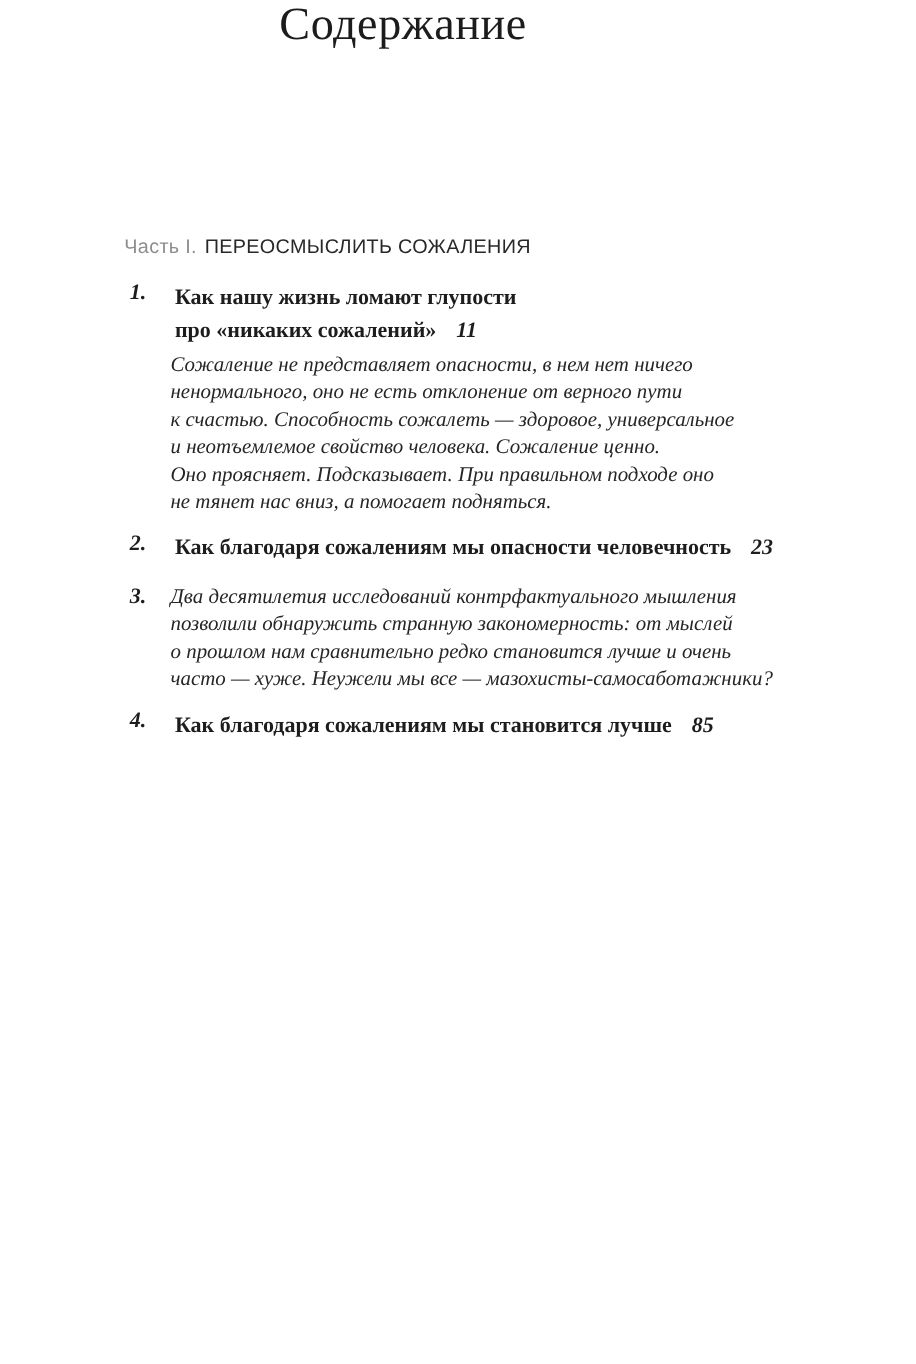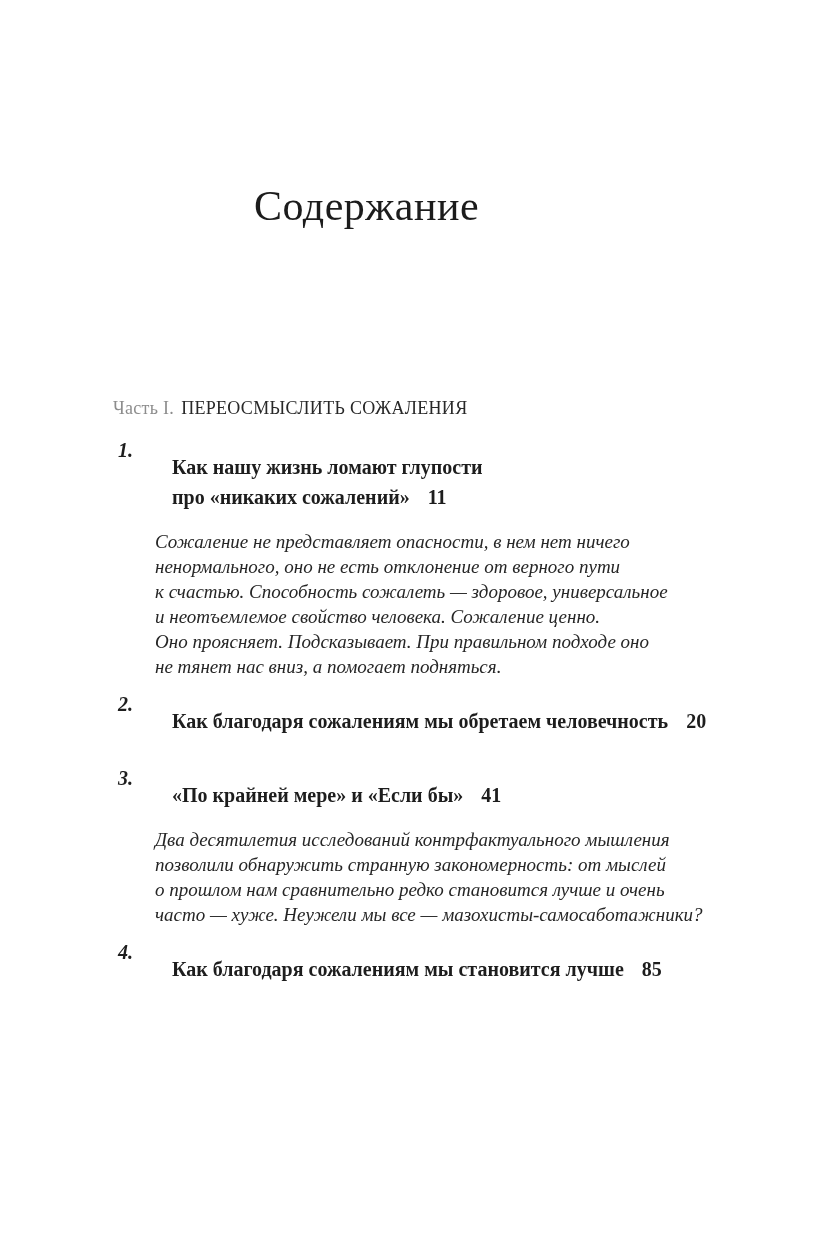--- a/index.html
+++ b/index.html
@@ -11,37 +11,36 @@
     width: 833px;
     height: 1240px;
     font-family: "Liberation Serif", serif;
     color: #1d1d1d;
     overflow: hidden;
   }
   .page {
     box-sizing: border-box;
     width: 733px;
     height: 1240px;
-    padding-top: 184px;
   }
   .book-title {
     margin: 0;
     font-size: 42px;
     line-height: 44px;
     font-weight: 400;
     text-align: center;
     letter-spacing: 0.5px;
     color: #1c1c1c;
   }
   .toc {
     margin: 169px 70px 0 113px;
     width: 650px;
   }
   .part-heading {
-    font-family: Liberation Serif, serif;
+    font-family: Liberation Sans, sans-serif;
     font-size: 18px;
     line-height: 22px;
     letter-spacing: 0.3px;
     margin-bottom: 16px;
     white-space: nowrap;
   }
   .part-label {
     color: #8d8d8d;
     margin-right: 7px;
   }
@@ -61,30 +60,31 @@
     line-height: 30px;
     font-weight: bold;
     font-style: italic;
     color: #1d1d1d;
   }
   .chapter-content {
     flex: 1;
     min-width: 0;
   }
   .chapter-title-row {
-    margin: 17px;
+    margin: 4px;
     font-size: 20px;
     line-height: 30px;
     font-weight: bold;
     color: #1d1d1d;
   }
   .chapter-title {
     white-space: pre-line;
   }
   .chapter-page {
+    font-style: italic;
     font-weight: 600;
     margin-left: 18px;
   }
   .chapter-desc {
     margin: 3px 0 0 0;
     font-style: italic;
     font-size: 19px;
     line-height: 25px;
     color: #262626;
     white-space: pre-line;
@@ -113,28 +113,27 @@
 к счастью. Способность сожалеть — здоровое, универсальное
 и неотъемлемое свойство человека. Сожаление ценно.
 Оно проясняет. Подсказывает. При правильном подходе оно
 не тянет нас вниз, а помогает подняться.</p>
       </div>
     </div>
 
     <div class="chapter">
       <div class="chapter-num">2.</div>
       <div class="chapter-content">
-        <h3 class="chapter-title-row"><span class="chapter-title">Как благодаря сожалениям мы обретаем человечность</span><span class="chapter-page">20</span></h3>
+        <h3 class="chapter-title-row"><span class="chapter-title">Как благодаря сожалениям мы опасности человечность</span><span class="chapter-page">23</span></h3>
       </div>
     </div>
 
     <div class="chapter">
       <div class="chapter-num">3.</div>
       <div class="chapter-content">
-        <h3 class="chapter-title-row"><span class="chapter-title">«По крайней мере» и «Если бы»</span><span class="chapter-page">41</span></h3>
         <p class="chapter-desc">Два десятилетия исследований контрфактуального мышления
 позволили обнаружить странную закономерность: от мыслей
 о прошлом нам сравнительно редко становится лучше и очень
 часто — хуже. Неужели мы все — мазохисты-самосаботажники?</p>
       </div>
     </div>
 
     <div class="chapter">
       <div class="chapter-num">4.</div>
       <div class="chapter-content">

